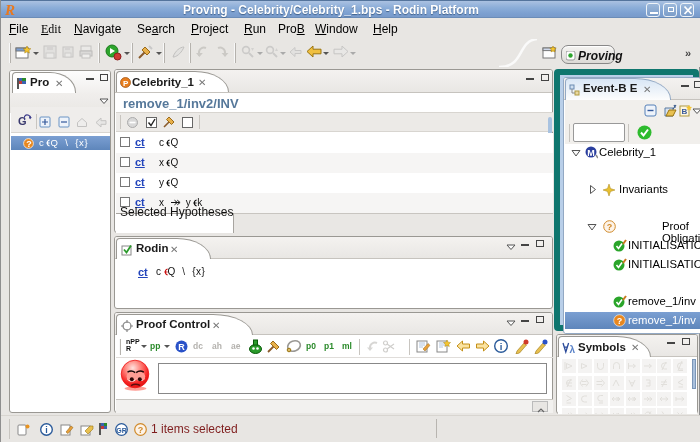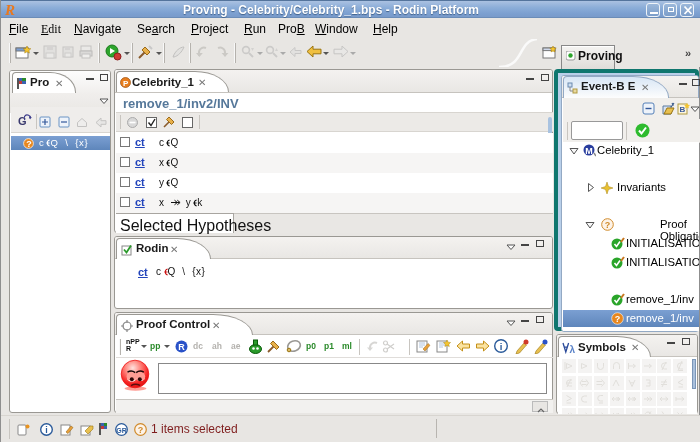--- a/index.html
+++ b/index.html
@@ -145,21 +145,21 @@
       </svg>
     <div class="dd ddg" style="left:349px;"></div>
     <svg class="abs" style="left:498px;top:0px;" width="40" height="28">
         <path d="M38 0 C18 2 26 28 0 28" fill="none" stroke="#fafafa" stroke-width="2.5"></path>
       </svg>
     <svg class="abs" style="left:541px;top:7px;" width="16" height="15">
         <rect x="1" y="2" width="12" height="10" fill="#fdfdfd" stroke="#777"></rect>
         <rect x="1" y="2" width="12" height="2.6" fill="#cfd8ea" stroke="#777"></rect>
         <path d="M11 0 l1 2 2.2.2 -1.6 1.5 .4 2.2 -2-1 -2 1 .4-2.2 -1.6-1.5 2.2-.2z" fill="#f4c430" stroke="#a07800" stroke-width=".5"></path>
       </svg>
-    <div class="abs" style="left:560px;top:6px;width:54px;height:28px;border:1px solid #888;border-radius:0;background:linear-gradient(#f5f4f2,#dcdad6);box-shadow:inset 0 1px 0 #fff;">
+    <div class="abs" style="left:560px;top:6px;width:54px;height:19px;border:1px solid #888;border-radius:7px;background:linear-gradient(#f5f4f2,#dcdad6);box-shadow:inset 0 1px 0 #fff;font-style:italic;">
       <svg class="abs" style="left:4px;top:5px;" width="10" height="10">
           <rect x="0" y="0" width="9" height="9" rx="2" fill="#fff" stroke="#999"></rect>
           <circle cx="4.5" cy="4.5" r="2.2" fill="#2ea52e"></circle>
         </svg>
       <span class="abs" style="left:16px;top:3px;font-size:12px;font-weight:bold;color:#111;">Proving</span>
     </div>
     <span class="abs" style="left:684px;top:8px;font-size:11px;font-weight:bold;color:#444;">»</span>
   </div>
 
   <div class="panel" style="left:8px;top:70px;width:102px;height:343px;">
@@ -279,21 +279,21 @@
           <span class="hct">ct</span>
           <span class="hmath">x&nbsp;<span class="mapsto" style="width:11px;"><svg width="11" height="7">
                 <path d="M1 3.5 h8.5 M4.5 1.2 l2.8 2.3 -2.8 2.3 M7.3 1.2 l2.8 2.3 -2.8 2.3" fill="none" stroke="#111" stroke-width="1"></path>
               </svg></span>&nbsp;y<svg width="6" height="8" style="vertical-align:-0.5px;">
               <path d="M5.6 1 A3.1 3.1 0 0 0 5.6 7 M2.3 4 H5.6" fill="none" stroke="#111" stroke-width="1.1"></path>
             </svg>k</span>
         </div>
     </div>
     <div class="abs" style="left:1px;top:143px;width:437px;height:20px;background:#e9e7e4;border-top:1px solid #c8c5c0;"></div>
     <div class="abs" style="left:1px;top:143px;width:118px;height:20px;background:#fff;border-right:1px solid #a8a5a0;border-top:1px solid #a8a5a0;"></div>
-    <div class="abs" style="left:5px;top:147px;font-size:16px;color:#111;">Selected Hypotheses</div>
+    <div class="abs" style="left:5px;top:135px;font-size:12px;color:#111;">Selected Hypotheses</div>
   </div>
 
   <div class="panel" style="left:113px;top:236px;width:439px;height:73px;">
     <div class="phead" style="height:22px;"></div>
     <div class="tab" style="left:1px;top:1px;width:95px;">
       <svg class="abs" style="left:4px;top:5px;" width="12" height="12">
           <rect x="1" y="2" width="9" height="9" fill="#fff" stroke="#888"></rect>
           <path d="M3 5.5 l2.5 3 4.5-7" fill="none" stroke="#2a9a2a" stroke-width="1.8"></path>
         </svg>
       <span class="tabtxt abs" style="left:19px;top:3px;">Rodin</span>
@@ -427,21 +427,21 @@
       <path d="M12 27.6 Q16.4 25 21 27.4" fill="none" stroke="#5a0e0e" stroke-width="1.5"></path>
     </svg>
     <div class="abs" style="left:43px;top:50px;width:389px;height:31px;border:1px solid #888;background:#fff;"></div>
     <div class="abs" style="left:1px;top:86px;width:437px;height:14px;background:#f2f1ef;border-top:1px solid #c8c5c0;">
       <div class="abs" style="right:5px;top:1px;width:16px;height:11px;border:1px solid #bbb;background:#e8e6e3;"><svg width="16" height="11">
             <path d="M5 7 l3-3 3 3" fill="none" stroke="#666" stroke-width="1.2"></path>
           </svg></div>
     </div>
   </div>
 
-  <div class="abs" style="left:553px;top:69px;width:145px;height:262px;background:#b9cfe9;border-radius:4px;border:4px solid #0f766e;">
+  <div class="abs" style="left:553px;top:69px;width:145px;height:262px;background:#b9cfe9;border-radius:4px;border:6px solid #0f766e;">
   <div class="panel" style="left:3px;top:2px;width:138px;height:257px;border-color:#93a9c4;">
     <div class="phead" style="height:22px;"></div>
     <div class="tab" style="left:1px;top:0px;width:106px;height:22px;background:linear-gradient(#d8e6f5,#fdfdfd);border-color:#93a9c4;border-radius:4px 36px 0 0 / 4px 21px 0 0;">
       <svg class="abs" style="left:3px;top:5px;" width="12" height="12">
             <rect x="1" y="1" width="4" height="4" fill="#cfe0f2" stroke="#6a8ab0"></rect>
             <rect x="6" y="7" width="4" height="4" fill="#e8d8a0" stroke="#b09a40"></rect>
             <path d="M3 5 v4 h3" fill="none" stroke="#888"></path>
           </svg>
       <span class="tabtxt abs" style="left:17px;top:3px;">Event-B E</span>
       <span class="tx abs" style="left:77px;top:5px;">✕</span>

